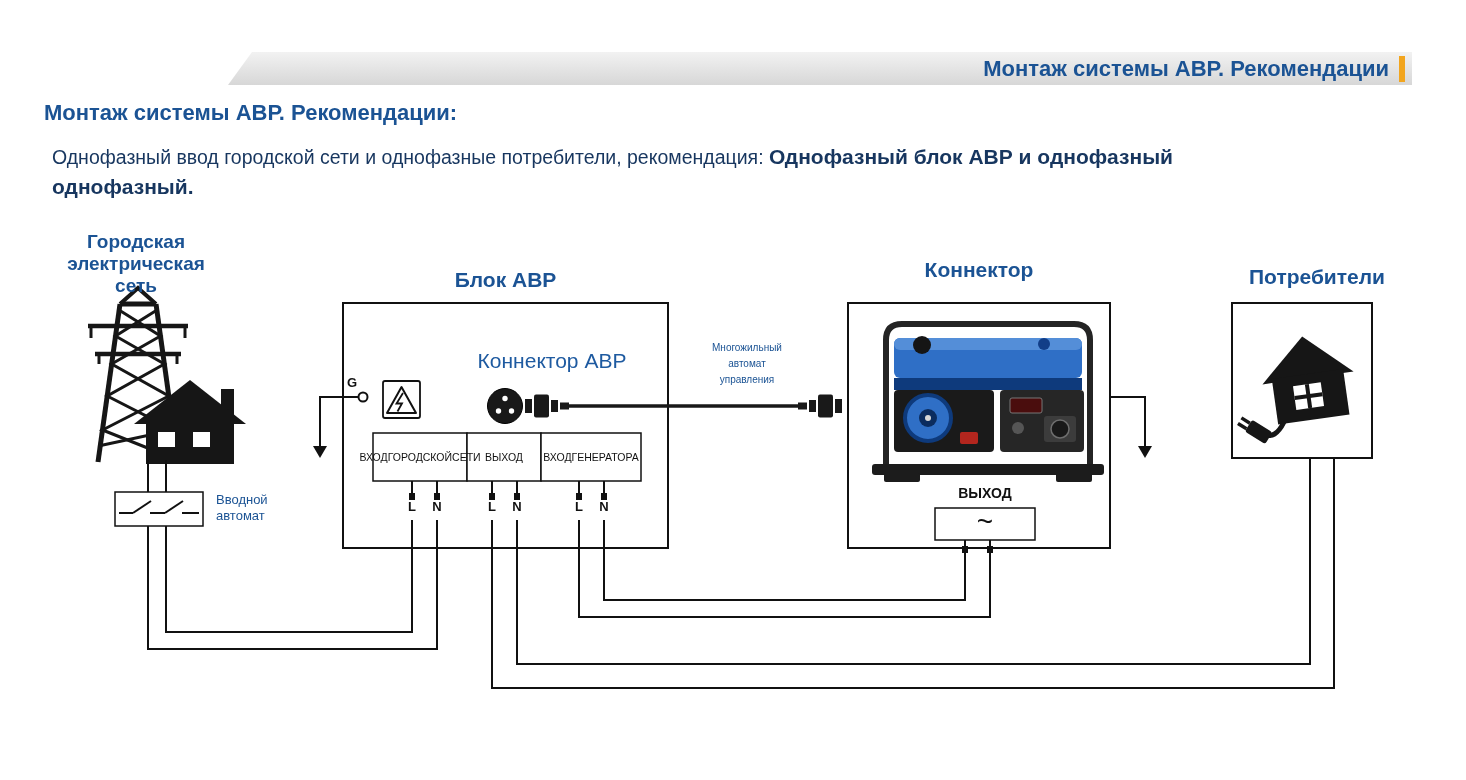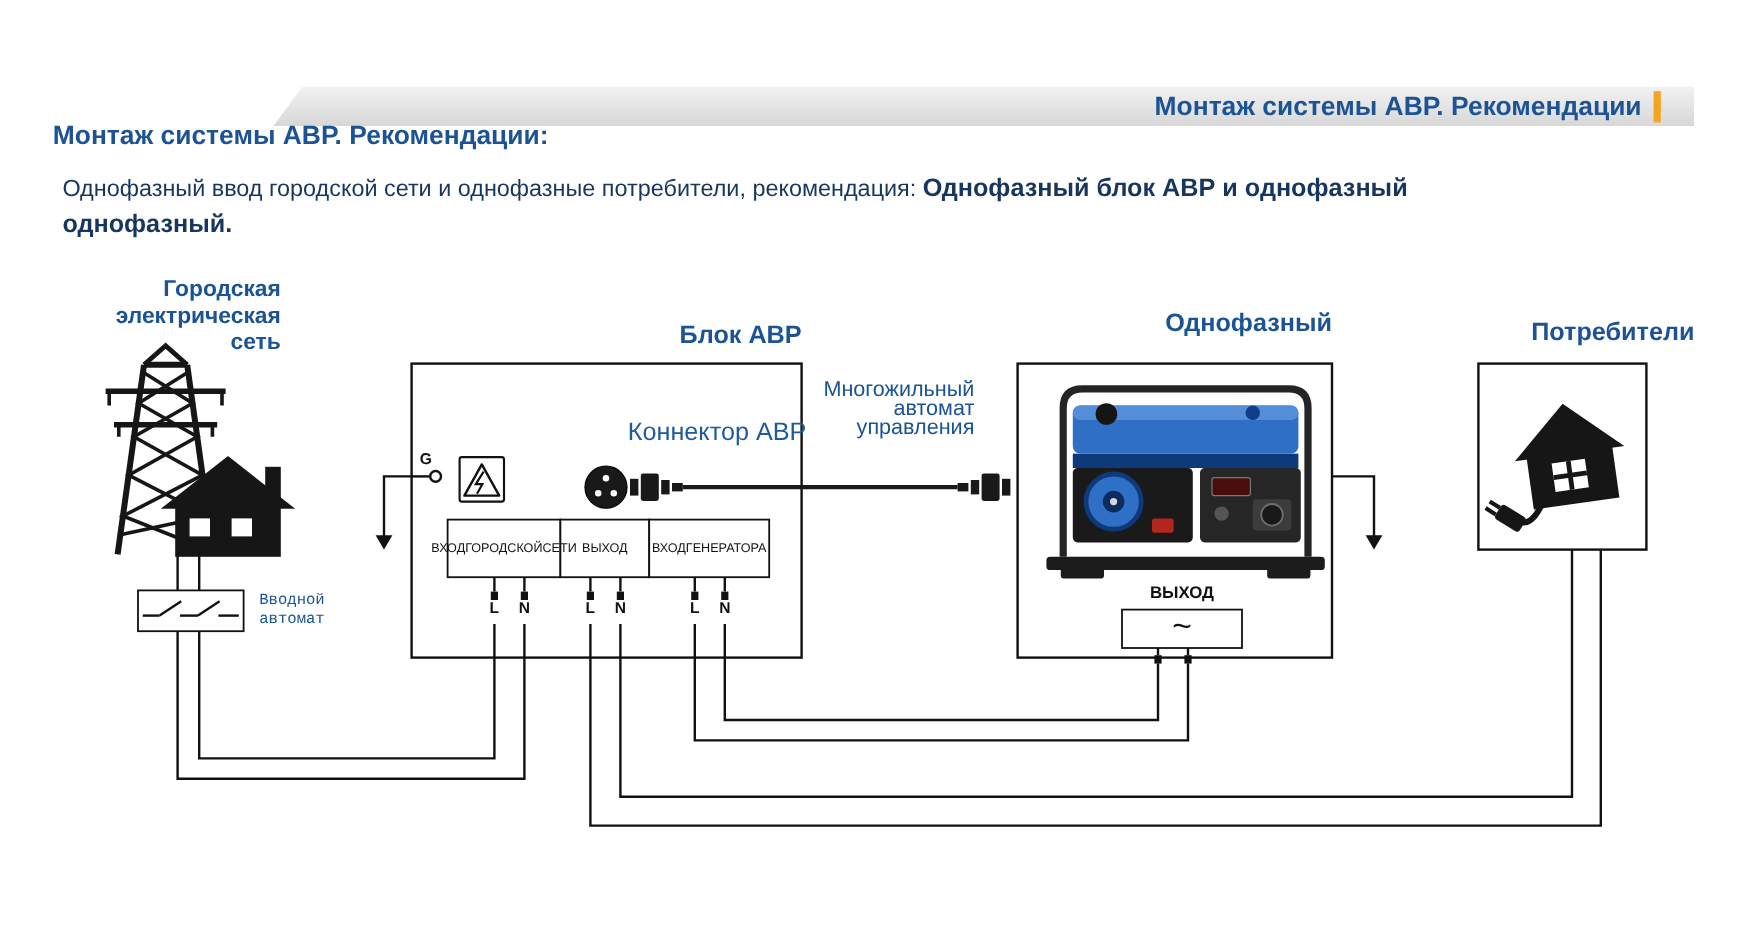--- a/index.html
+++ b/index.html
@@ -1,47 +1,47 @@
 <!DOCTYPE html>
 <html><head>
 <meta charset="utf-8">
 <style>
   html,body { margin:0; padding:0; background:#ffffff; }
   .slide { position:relative; width:1466px; height:780px; background:#ffffff;
            font-family:"Liberation Sans", sans-serif; overflow:hidden; }
 
   
-  .banner { position:absolute; left:228px; top:72px; width:1184px; height:33px;
+  .banner { position:absolute; left:228px; top:52px; width:1184px; height:33px;
             background:linear-gradient(180deg,#f2f2f2,#d7d7d7);
             clip-path:polygon(24px 0, 100% 0, 100% 100%, 0 100%);
             display:flex; align-items:center; justify-content:flex-end;
-            gap:10px; padding-right:28px; box-sizing:border-box; }
+            gap:10px; padding-right:7px; box-sizing:border-box; }
   .banner-title { font-size:22px; font-weight:700; color:#1b5394; white-space:nowrap; }
   .accent-bar { width:6px; height:26px; background:#f2a51e; flex:0 0 auto; }
 
   
   .heading { position:absolute; left:44px; top:100px; margin:0;
              font-size:22px; font-weight:700; color:#1b5394; }
   .intro { position:absolute; left:40px; top:130px; margin:12px; width:1360px;
            font-size:19.5px; line-height:29px; color:#17365f; }
   .intro .b { font-weight:700; font-size:21px; color:#17365f; }
 
   .diagram { position:absolute; left:0; top:0; z-index:1; }
 
   
-  .lbl { position:absolute; z-index:2; text-align:right; color:#1b5394; }
+  .lbl { position:absolute; z-index:2; text-align:center; color:#1b5394; }
   .lbl span { display:block; }
   .blue-title { font-weight:700; font-size:21px; }
   .city-label { left:38px; top:231px; width:196px; font-size:19px; line-height:22px; }
   .avr-title { left:343px; top:268px; width:325px; }
   .gen-title { left:848px; top:258px; width:262px; }
   .cons-title { left:1222px; top:265px; width:190px; }
   .connector-label { left:432px; top:349px; width:240px; font-size:21px; font-weight:400; color:#1e5aa0; }
-  .cable-label { left:682px; top:316px; width:130px; font-size:18px; line-height:16px; }
-  .breaker-label { left:216px; top:492px; width:96px; font-size:13px; line-height:16px; text-align:left;font-family:Liberation Mono, monospace; }
+  .cable-label { left:682px; top:340px; width:130px; font-size:10px; line-height:16px; }
+  .breaker-label { left:216px; top:492px; width:96px; font-size:13px; line-height:16px; text-align:left; }
   .g-label { left:344px; top:375px; width:16px; font-size:13px; font-weight:700; color:#111; }
   .cell { position:absolute; z-index:2; display:flex; flex-direction:row;
           align-items:center; justify-content:center; height:48px; top:433px;
           font-size:10.5px; line-height:12px; color:#111; text-align:center; }
   .cell-city { left:373px; width:94px; }
   .cell-out  { left:467px; width:74px; }
   .cell-gen  { left:541px; width:100px; }
   .term { position:absolute; z-index:2; top:499px; width:16px; text-align:center;
           font-size:13px; font-weight:700; color:#111; }
   .gen-out-label { position:absolute; z-index:2; left:935px; top:485px; width:100px;
@@ -206,21 +206,21 @@
     </g>
   </svg>
 
   <div class="lbl city-label blue-title" style="font-size:19px;">
     <span>Городская</span>
     <span>электрическая</span>
     <span>сеть</span>
   </div>
 
   <div class="lbl avr-title blue-title">Блок АВР</div>
-  <div class="lbl gen-title blue-title">Однофазный</div>
+  <div class="lbl gen-title blue-title">Коннектор</div>
   <div class="lbl cons-title blue-title">Потребители</div>
 
   <div class="lbl connector-label">Коннектор АВР</div>
 
   <div class="lbl cable-label">
     <span>Многожильный</span>
     <span>автомат</span>
     <span>управления</span>
   </div>
 

